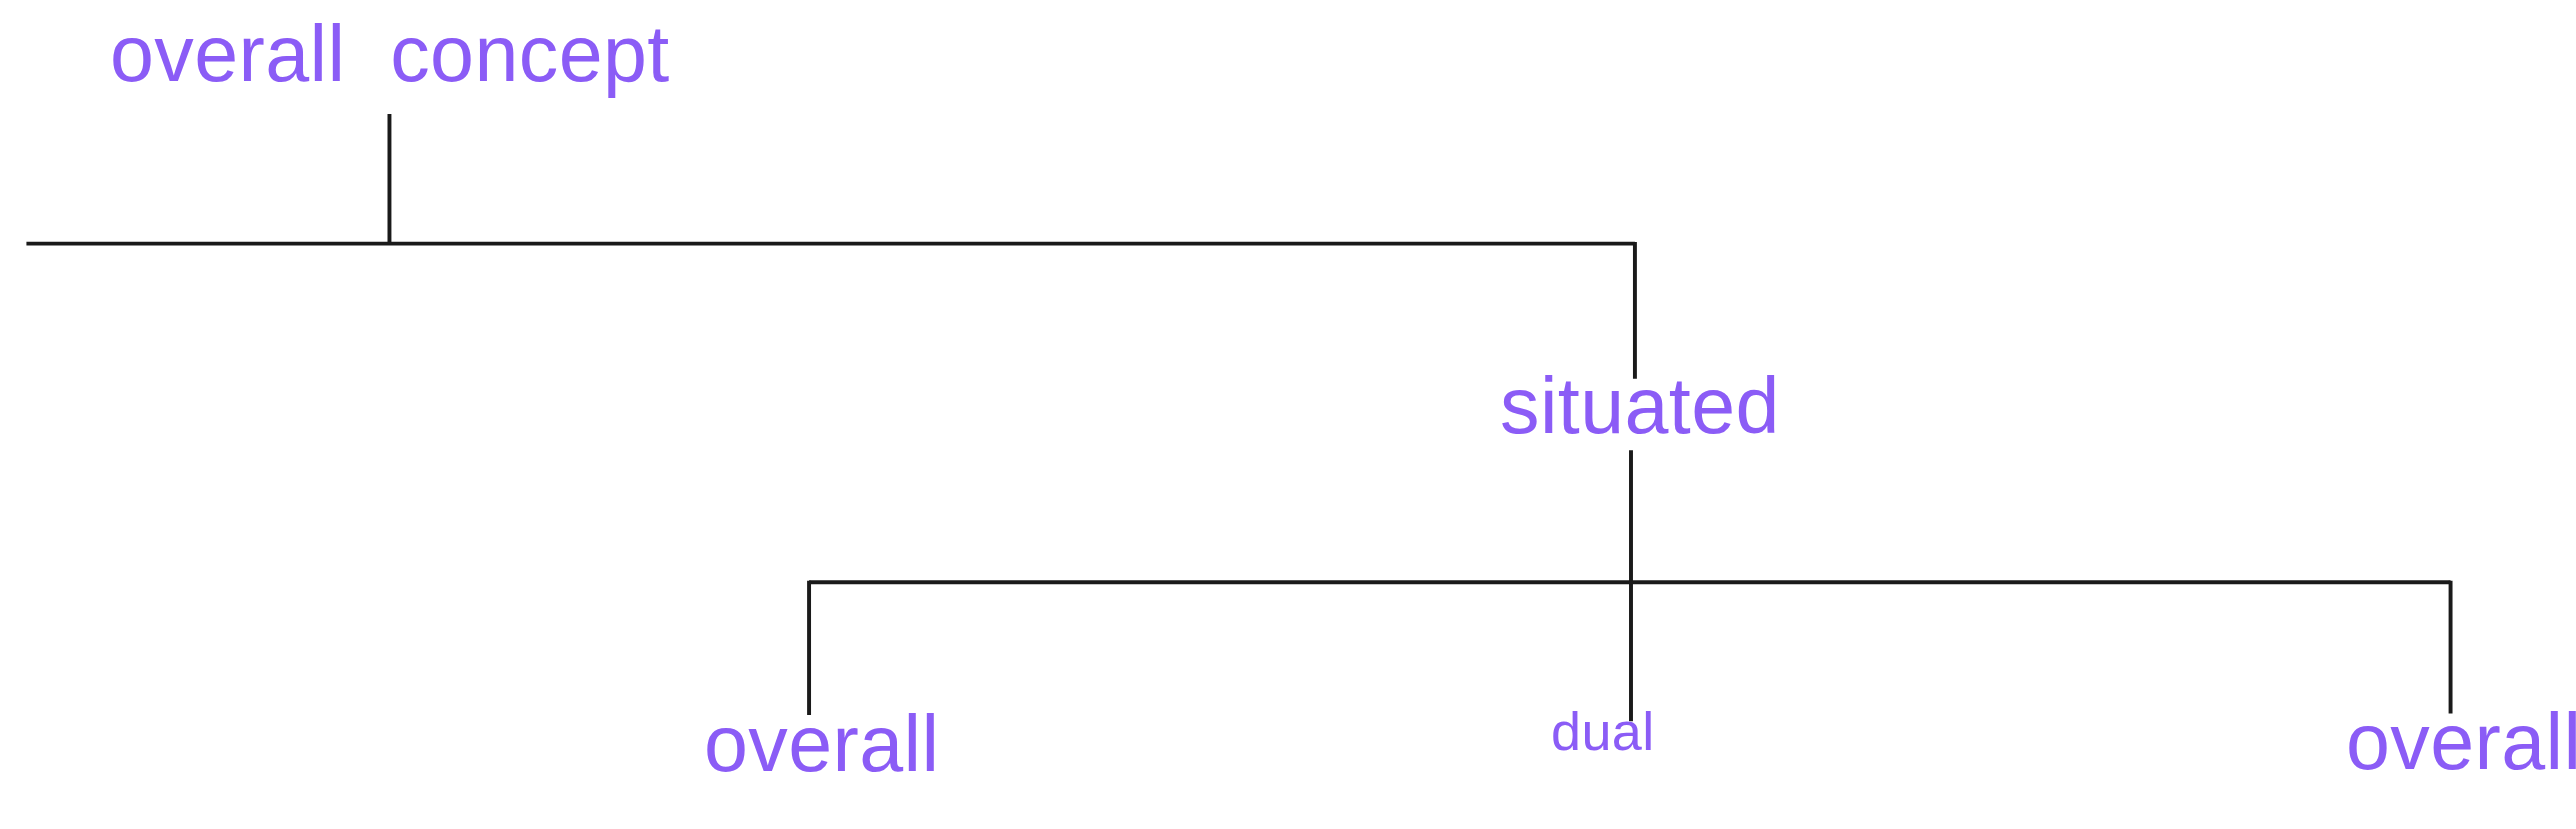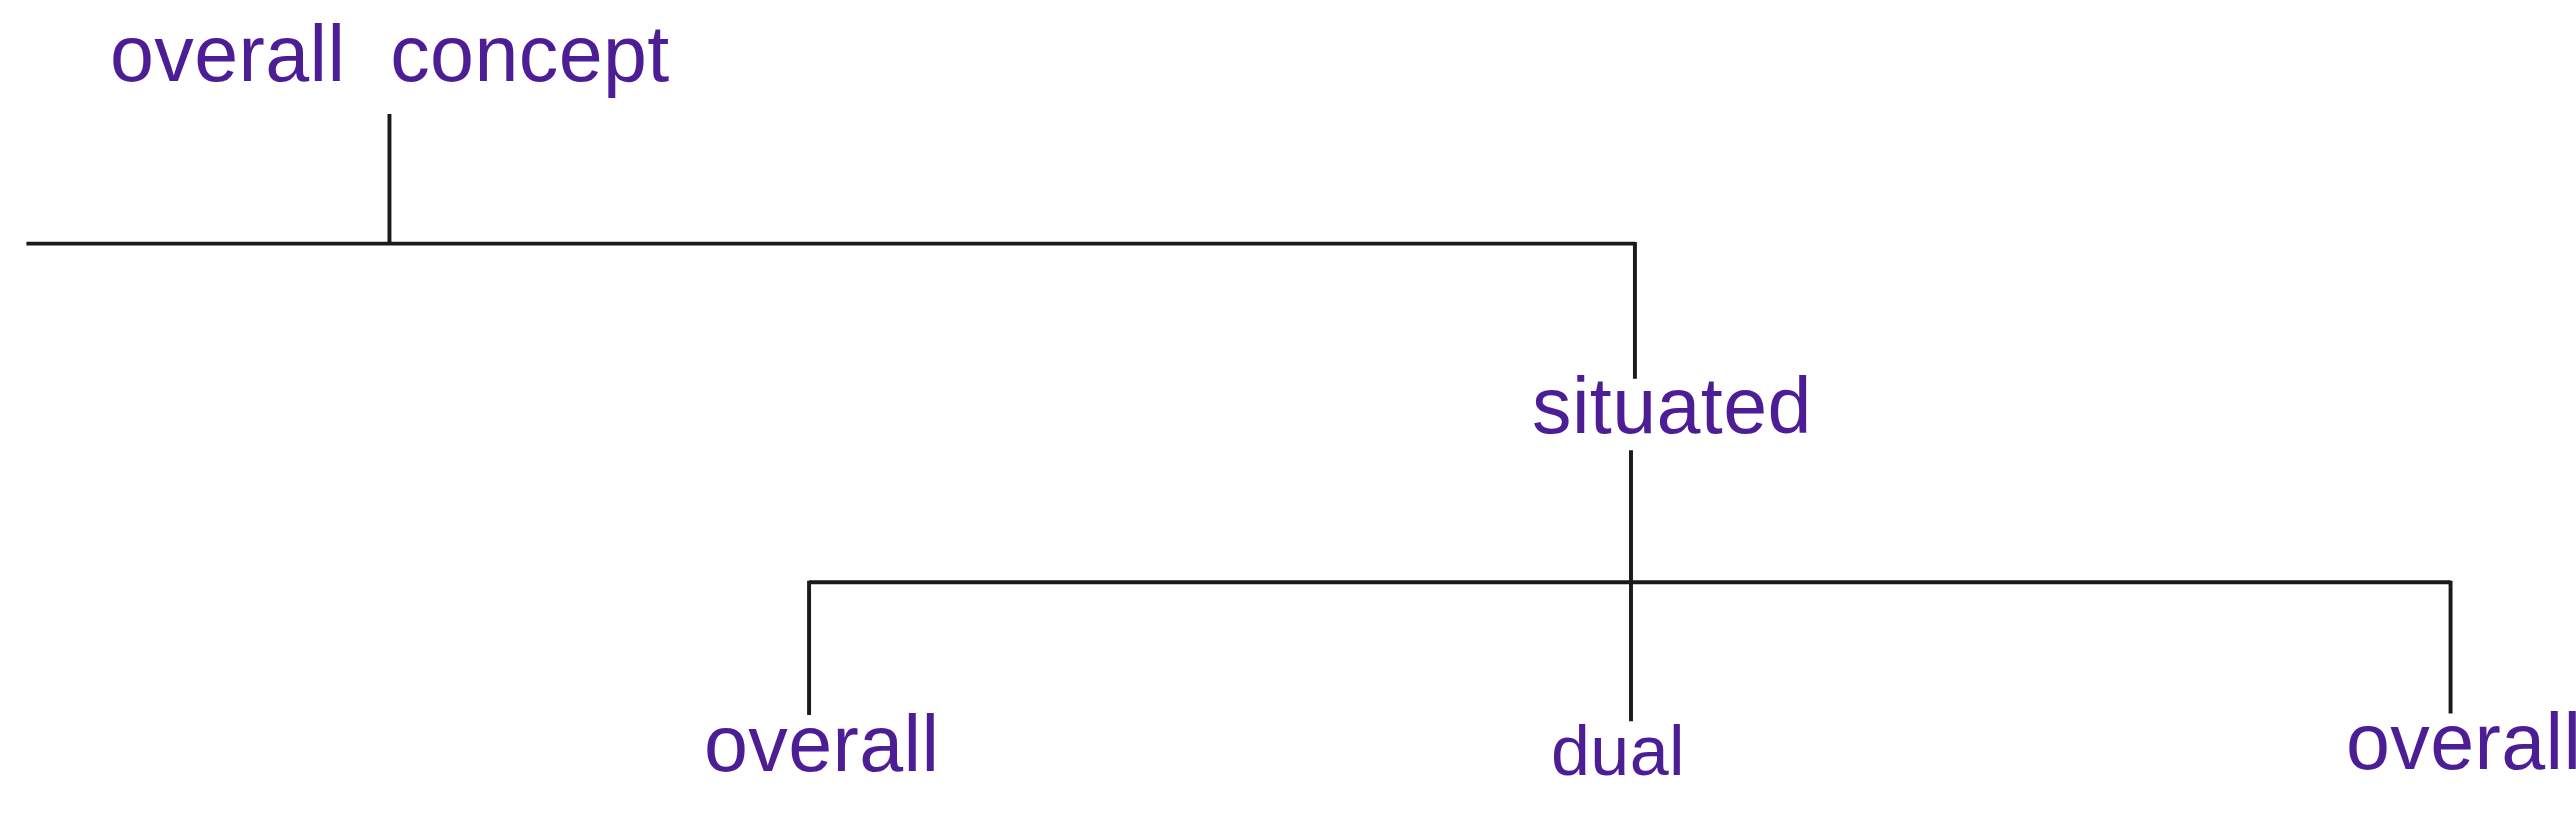--- a/index.html
+++ b/index.html
@@ -21,53 +21,51 @@
     position: absolute;
     top: 0;
     left: 0;
     width: 2576px;
     height: 829px;
     display: block;
   }
   .node-label {
     position: absolute;
     white-space: pre;
-    color: #4c1d95;
+    color: #8b5cf6;
     font-family: "Liberation Sans", sans-serif;
     font-weight: 400;
     line-height: 1;
   }
   
   #label-root {
     left: 110px;
     top: 14px;
     font-size: 79px;
     letter-spacing: 0.4px;
   }
   
   #label-situated {
     left: 1500px;
     top: 366px;
     font-size: 79px;
     letter-spacing: 0.4px;
-    margin-left: 32px;
   }
   
   #label-single {
     left: 704px;
     top: 704px;
     font-size: 79px;
     letter-spacing: 0.4px;
   }
   #label-dual {
     left: 1551px;
     top: 704px;
-    font-size: 70px;
+    font-size: 54px;
     letter-spacing: 0.4px;
-    margin-top: 12px;
   }
   #label-tripart {
     left: 2346px;
     top: 702px;
     font-size: 79px;
     letter-spacing: 0.4px;
   }
 </style>
 </head>
 <body>

